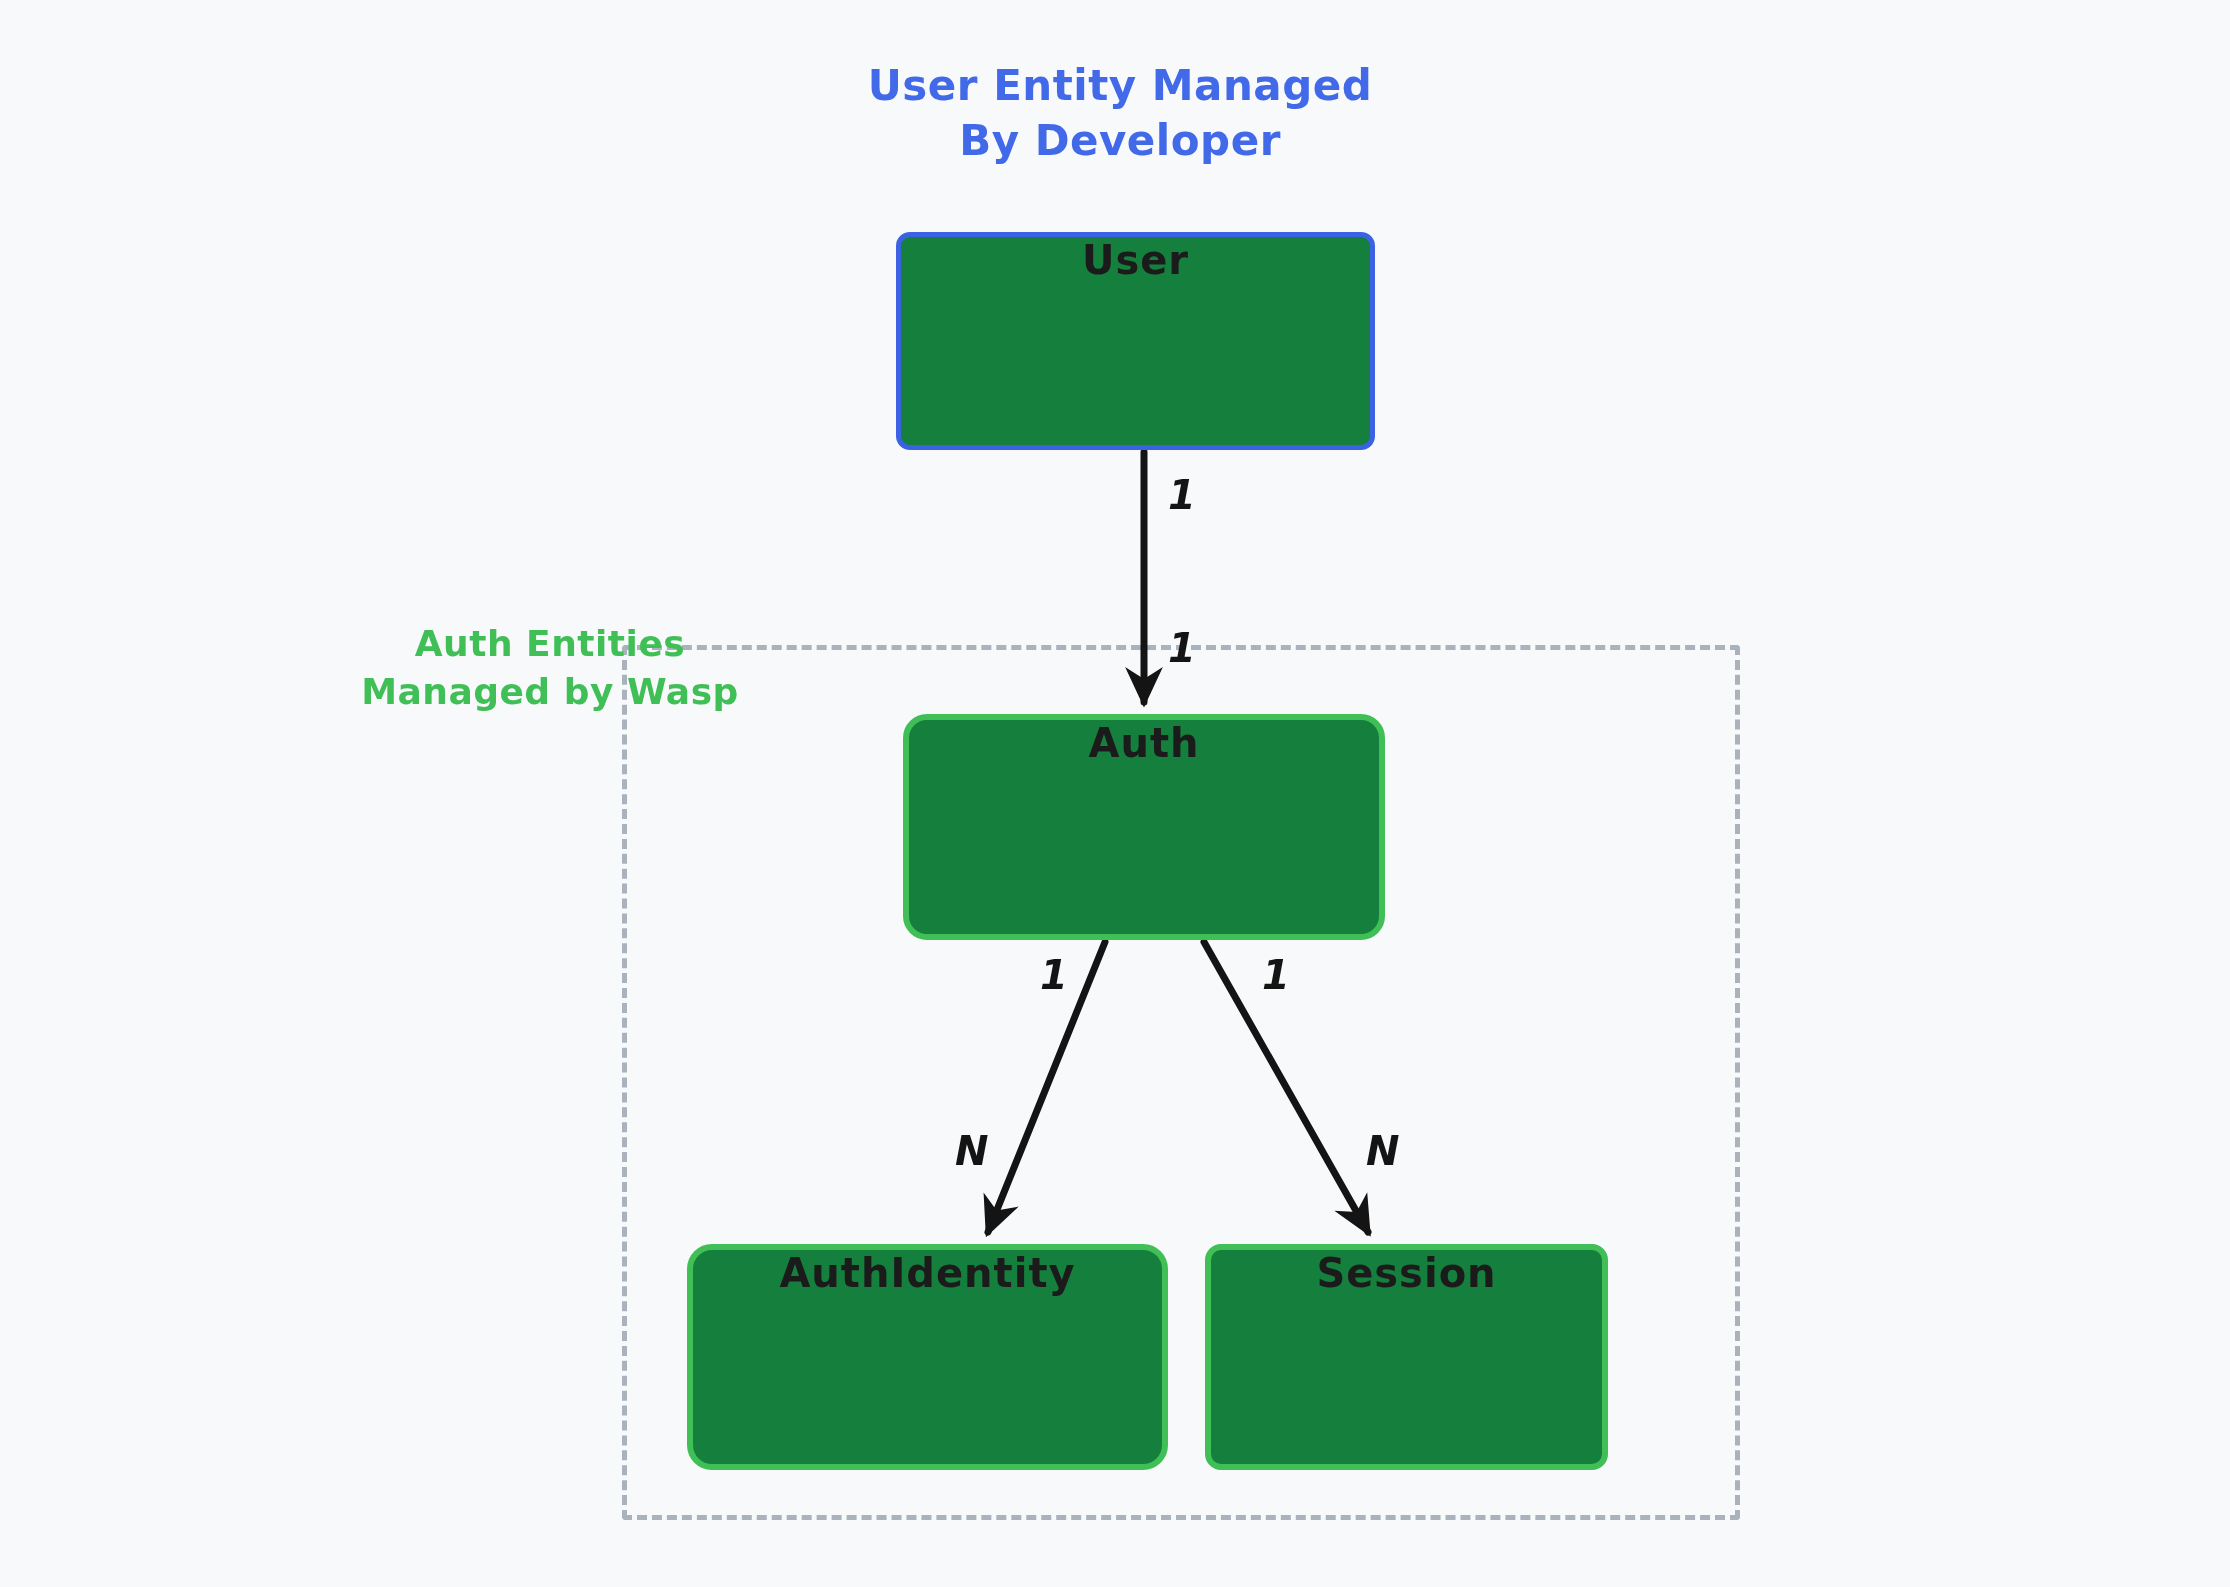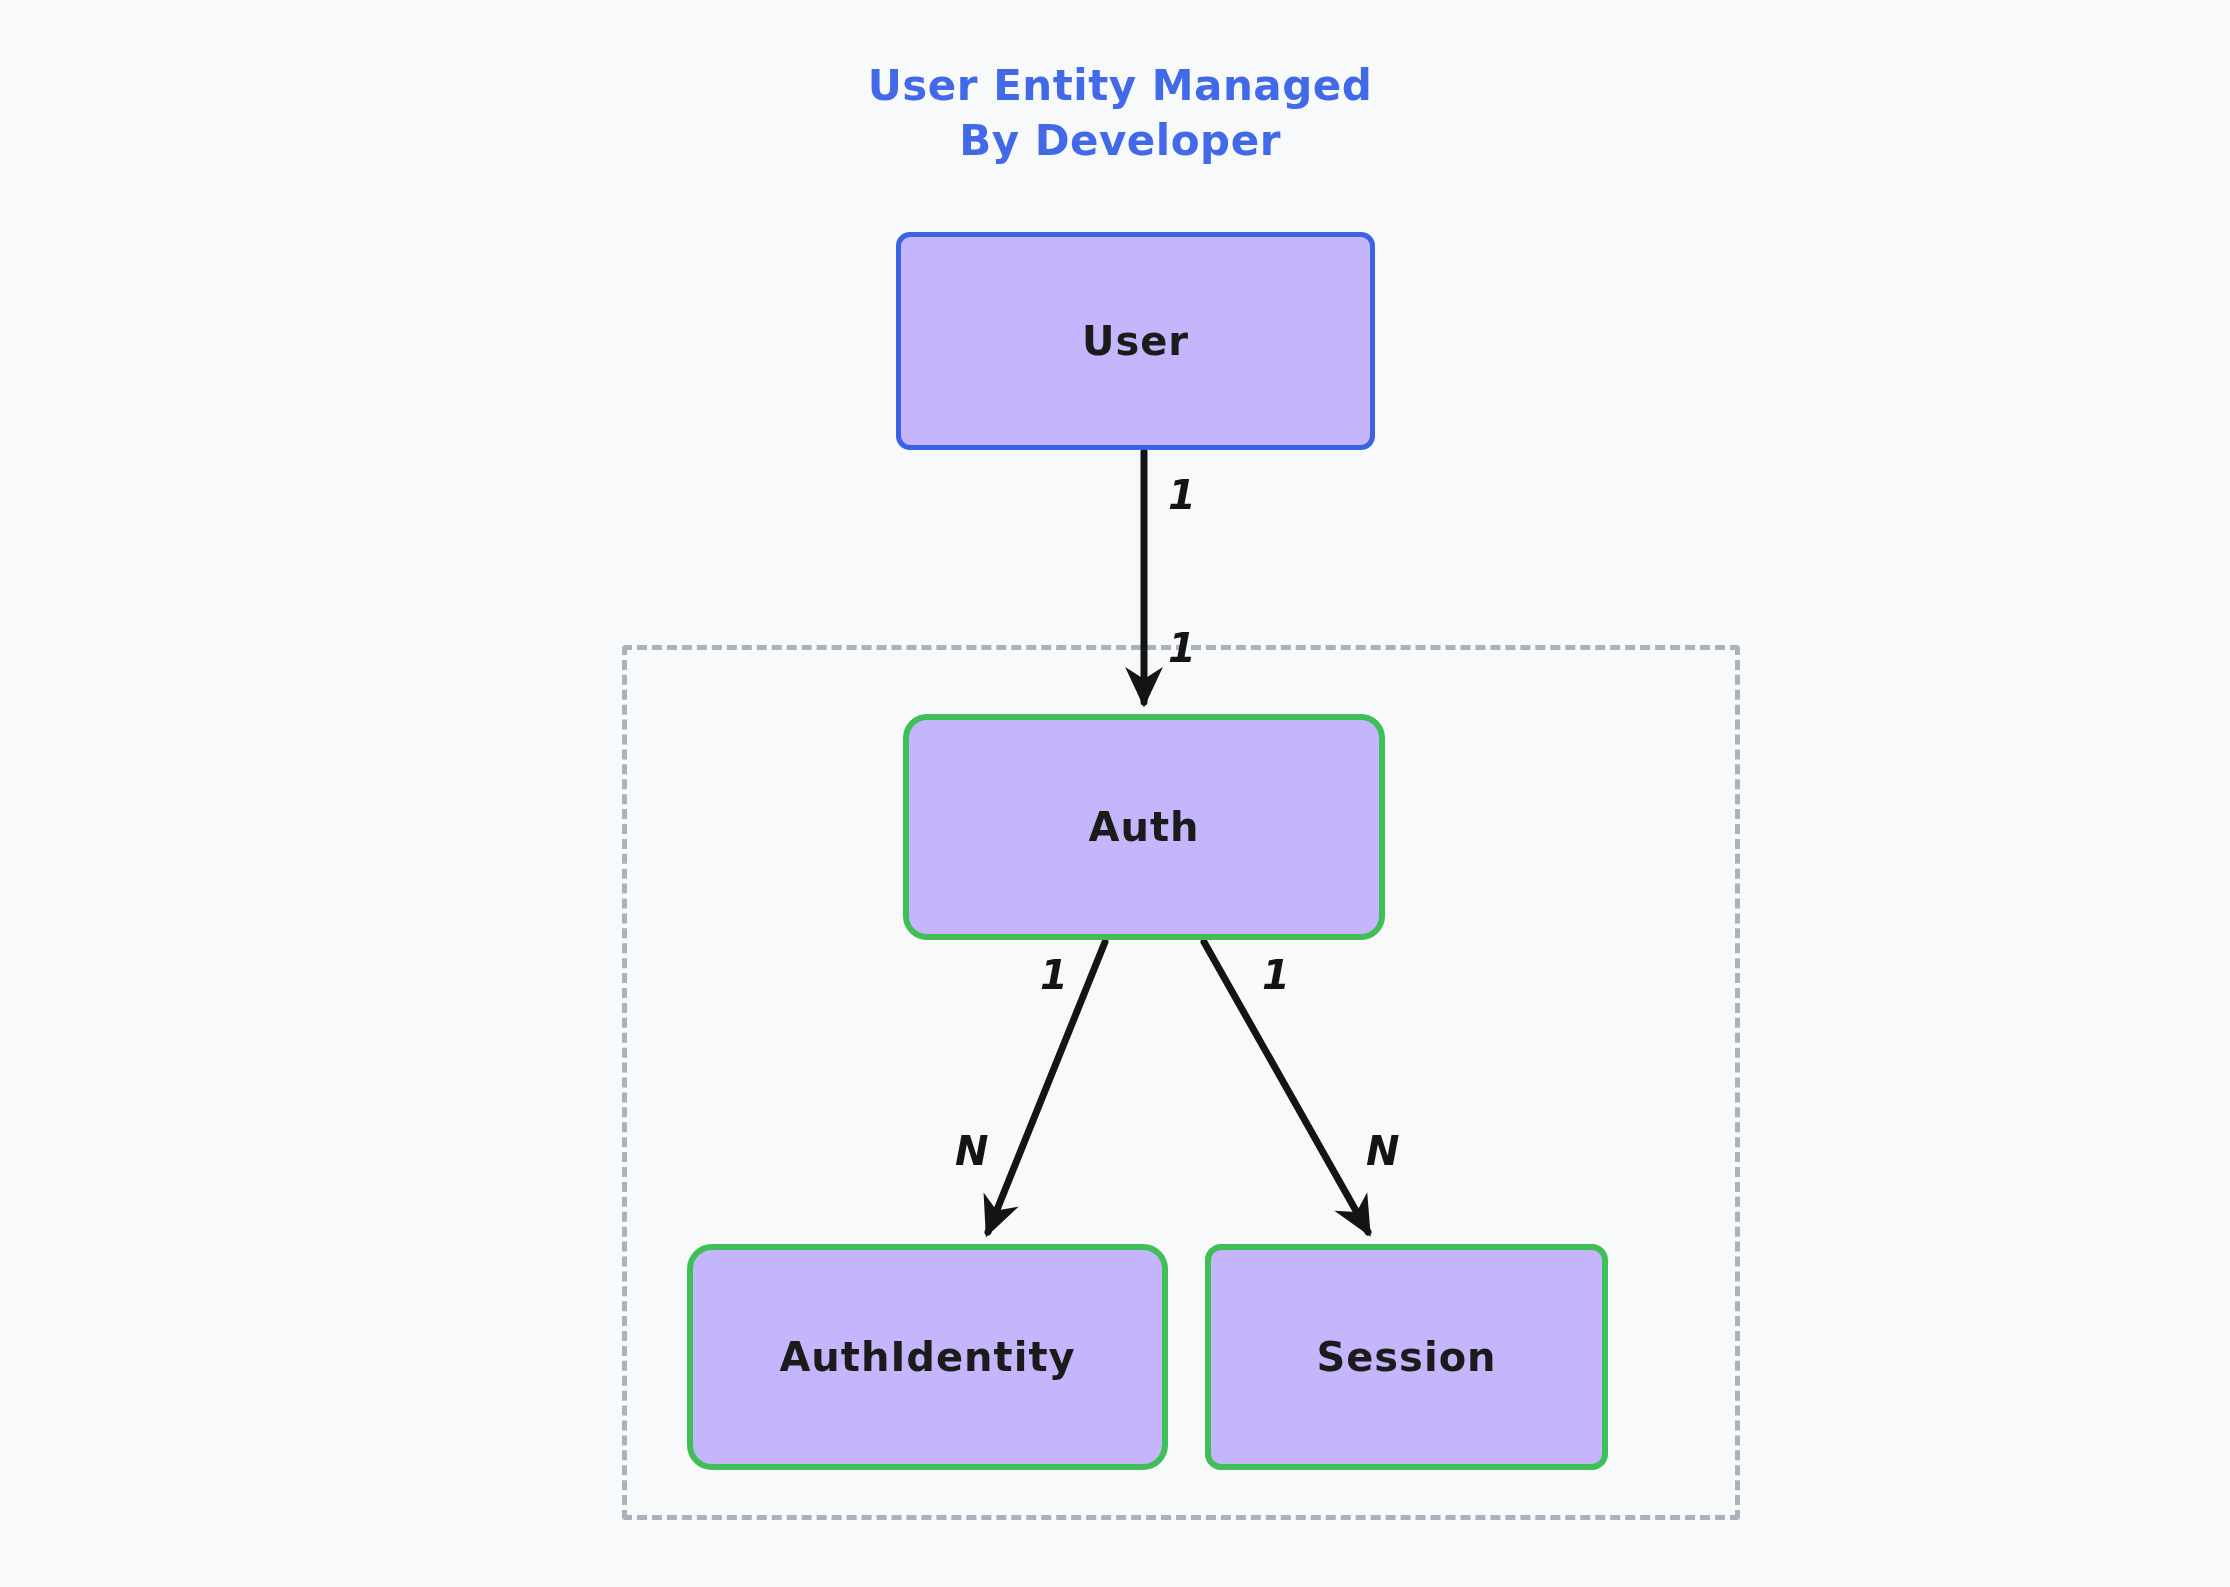--- a/index.html
+++ b/index.html
@@ -57,23 +57,22 @@
     border: 5px dashed #aab2bd;
     border-radius: 4px;
     box-sizing: border-box;
     z-index: 1;
   }
 
   
   .entity-box {
     position: absolute;
     box-sizing: border-box;
-    background: #c4b5fd;
+    background: #15803d;
     display: flex;
-    align-items: center;
     justify-content: center;
     z-index: 4;
   }
   .entity-label {
     font-family: "DejaVu Sans", sans-serif;
     font-weight: 700;
     font-size: 40px;
     color: #1b1b1b;
     letter-spacing: 1px;
     user-select: none;
@@ -141,20 +140,22 @@
 </head>
 <body>
 
 <div id="canvas">
 
   <div class="group-label" id="title-user-entity">User Entity Managed
 By Developer</div>
 
   <div id="auth-group-box"></div>
 
+  <div class="group-label" id="title-auth-entities">Auth Entities
+Managed by Wasp</div>
 
   <svg id="edges" viewBox="0 0 2230 1587" xmlns="http://www.w3.org/2000/svg">
     <defs>
       <marker id="arrowhead" markerWidth="7" markerHeight="7" refX="5.4" refY="3.1" orient="auto" markerUnits="strokeWidth">
         <path d="M0.4,0.4 L6.2,3.1 L0.4,5.8 L2.1,3.1 Z" fill="#141414"></path>
       </marker>
     </defs>
 
     <line x1="1144" y1="452" x2="1144" y2="702" stroke="#141414" stroke-width="7" stroke-linecap="round" marker-end="url(#arrowhead)"></line>
 

